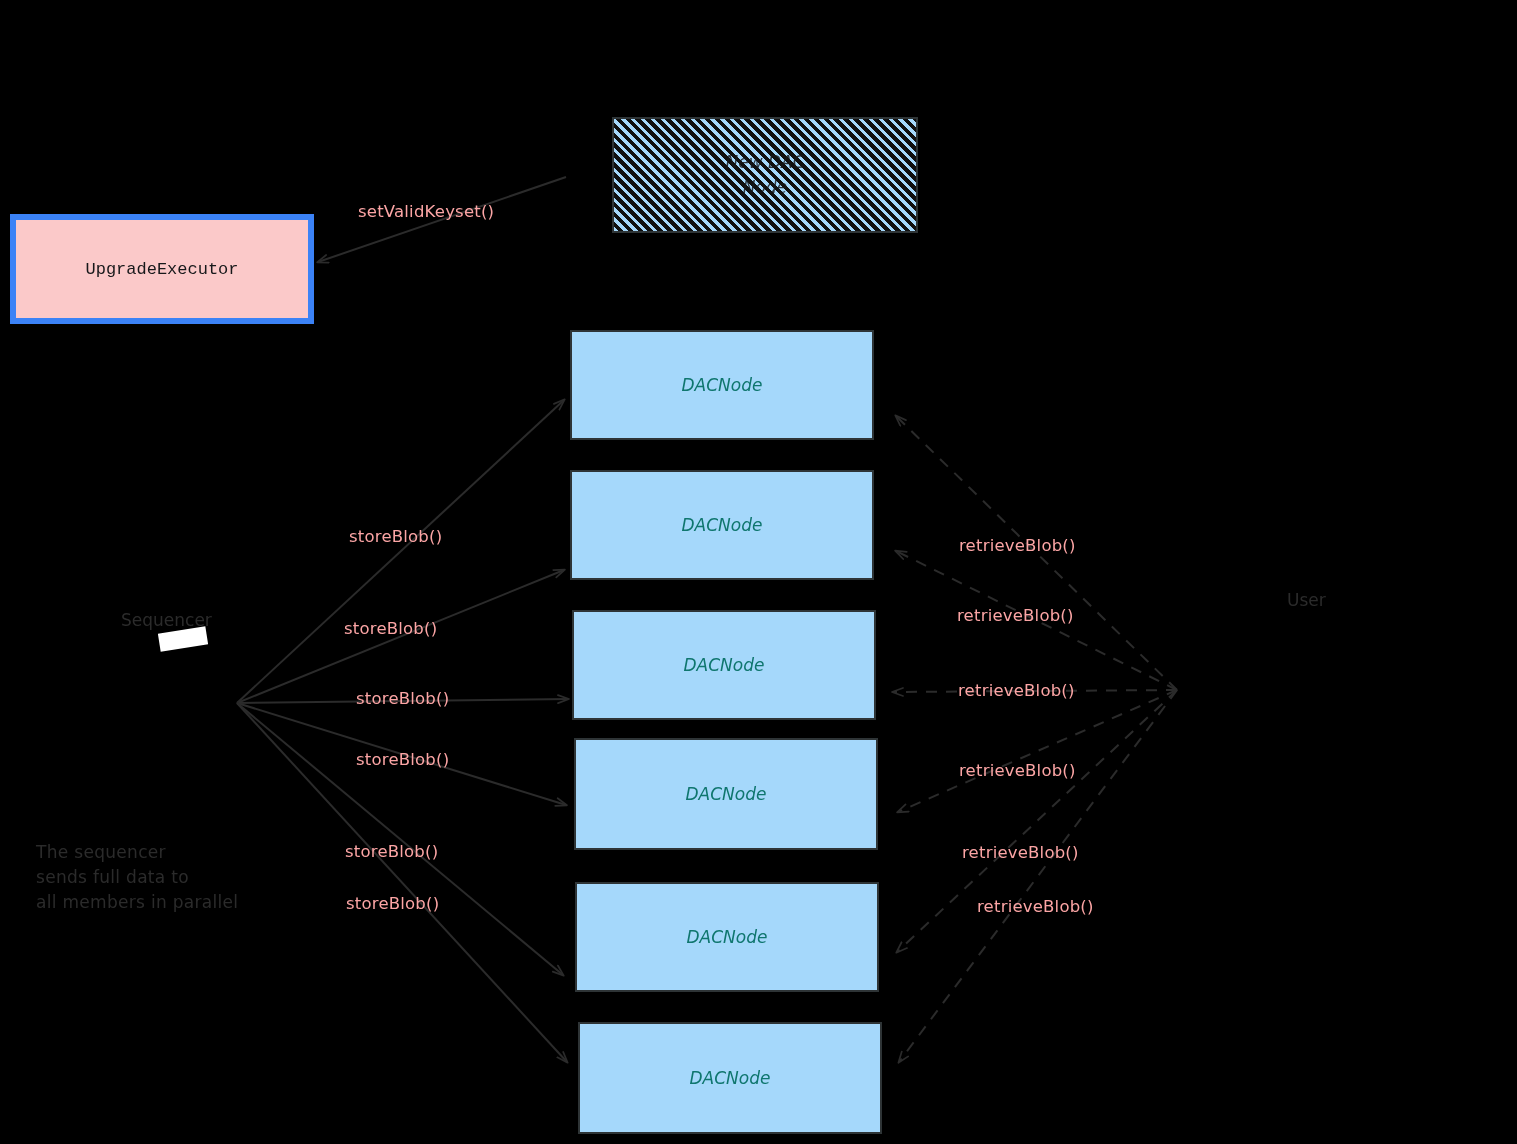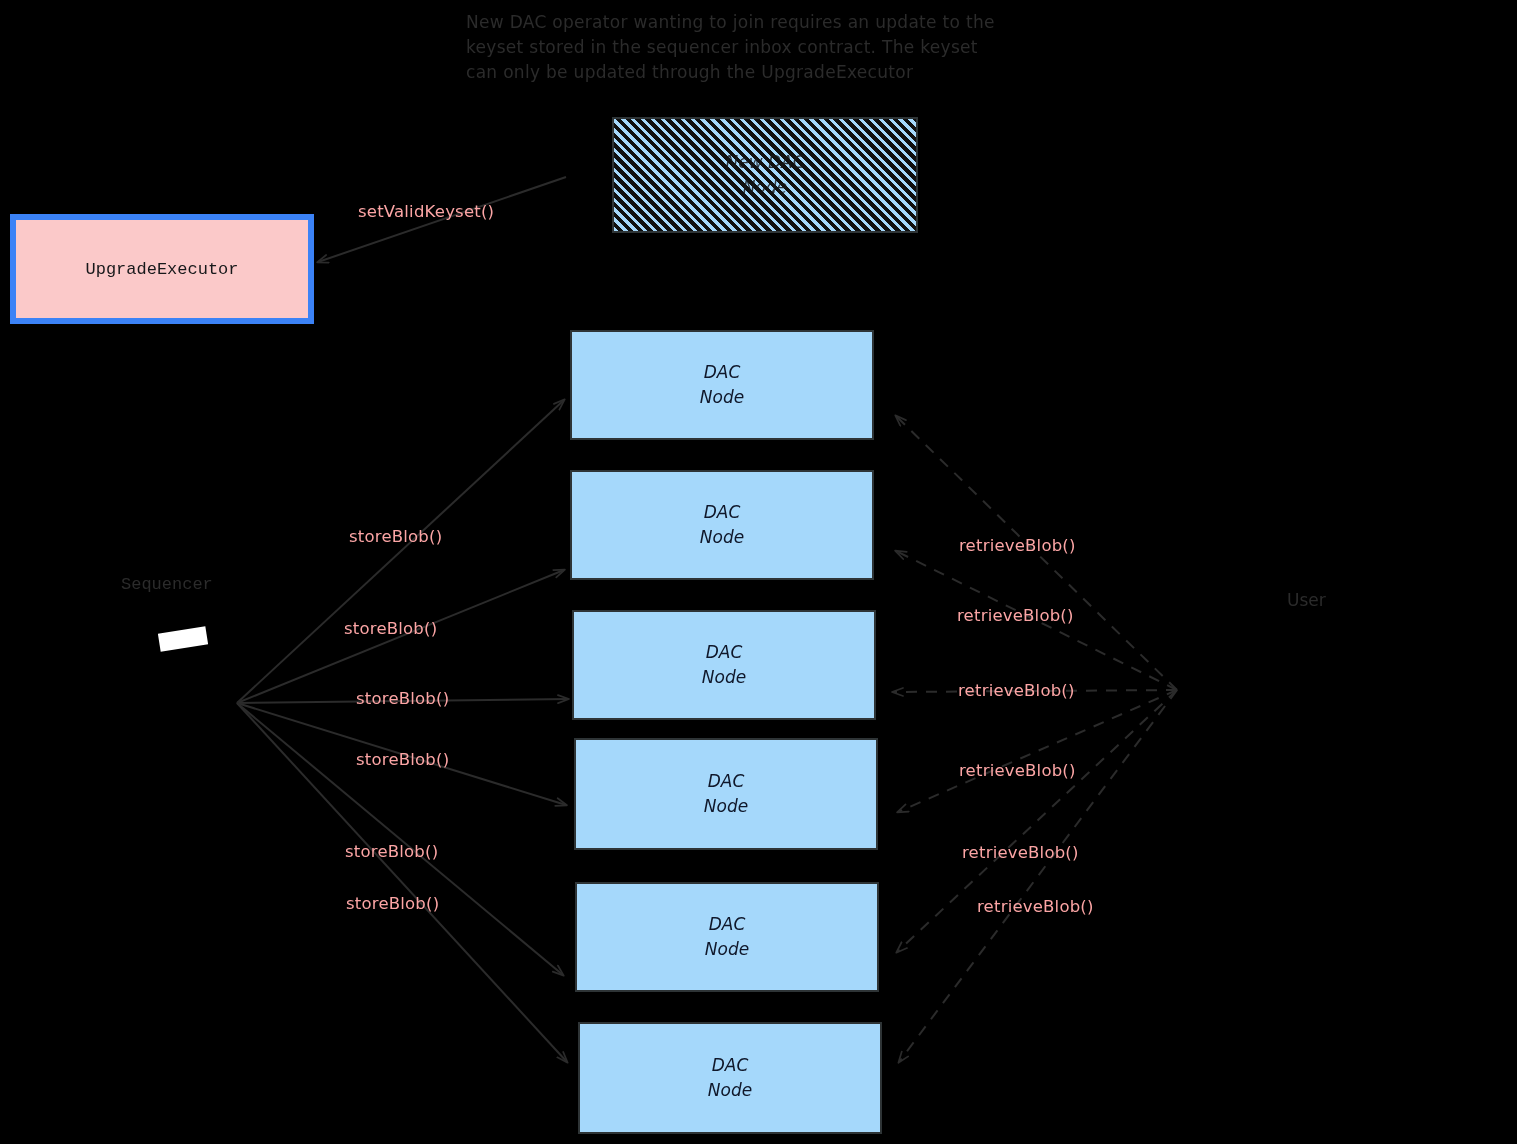--- a/index.html
+++ b/index.html
@@ -38,24 +38,24 @@
     font-family: "DejaVu Sans", sans-serif;
     font-size: 17px;
     white-space: nowrap;
   }
   .node-box {
     position: absolute;
     box-sizing: border-box;
     background: #a5d8fb;
     border: 2px solid #2e3436;
     display: flex;
-    flex-direction: column;
+    flex-direction: row;
     align-items: center;
     justify-content: center;
-    color: #0f172a;
+    color: #0f766e;
     font-family: "DejaVu Sans", sans-serif;
     font-size: 17px;
     line-height: 25px;
     text-align: center;
   }
   .node-box span { display: block; font-style: italic; }
   .upgrade-box {
     position: absolute;
     box-sizing: border-box;
     background: #fbc9c9;
@@ -132,23 +132,20 @@
     <g>
       <path d="M1177,690 L896,416" fill="none" stroke="#2b2b2b" stroke-width="2" stroke-dasharray="11,9" marker-end="url(#ahd)"></path>
       <path d="M1177,690 L896,551" fill="none" stroke="#2b2b2b" stroke-width="2" stroke-dasharray="11,9" marker-end="url(#ahd)"></path>
       <path d="M1177,690 L893,692" fill="none" stroke="#2b2b2b" stroke-width="2" stroke-dasharray="11,9" marker-end="url(#ahd)"></path>
       <path d="M1177,690 L898,812" fill="none" stroke="#2b2b2b" stroke-width="2" stroke-dasharray="11,9" marker-end="url(#ahd)"></path>
       <path d="M1177,690 L897,952" fill="none" stroke="#2b2b2b" stroke-width="2" stroke-dasharray="11,9" marker-end="url(#ahd)"></path>
       <path d="M1177,690 L899,1062" fill="none" stroke="#2b2b2b" stroke-width="2" stroke-dasharray="11,9" marker-end="url(#ahd)"></path>
     </g>
   </svg>
 
-  <div class="note" style="left:466px; top:10px; width:640px;">New DAC operator wanting to join requires an update to the
-keyset stored in the sequencer inbox contract. The keyset
-can only be updated through the UpgradeExecutor</div>
 
   <div class="hatched-box" style="left:568px; top:117px; width:306px; height:116px;">
     <span>New DAC</span>
     <span>Node</span>
   </div>
 
   <div class="upgrade-box" style="left:10px; top:214px; width:304px; height:110px;">
     <span>UpgradeExecutor</span>
   </div>
 
@@ -177,23 +174,26 @@
   <div class="node-box" style="left:575px; top:882px; width:304px; height:110px;">
     <span>DAC</span>
     <span>Node</span>
   </div>
 
   <div class="node-box" style="left:578px; top:1022px; width:304px; height:112px;">
     <span>DAC</span>
     <span>Node</span>
   </div>
 
-  <div class="entity-label" style="left:121px; top:575px;font-family:Liberation Mono, monospace;">Sequencer</div>
+  <div class="entity-label" style="left:121px; top:610px;">Sequencer</div>
   <div class="seq-icon" style="left:159px; top:630px; width:48px; height:18px;"></div>
 
+  <div class="note" style="left:36px; top:840px; width:250px;">The sequencer
+sends full data to
+all members in parallel</div>
 
   <div class="entity-label" style="left:1287px; top:590px;">User</div>
 
 
   <div class="edge-label" style="left:349px; top:527px;">storeBlob()</div>
   <div class="edge-label" style="left:344px; top:619px;">storeBlob()</div>
   <div class="edge-label" style="left:356px; top:689px;">storeBlob()</div>
   <div class="edge-label" style="left:356px; top:750px;">storeBlob()</div>
   <div class="edge-label" style="left:345px; top:842px;">storeBlob()</div>
   <div class="edge-label" style="left:346px; top:894px;">storeBlob()</div>

